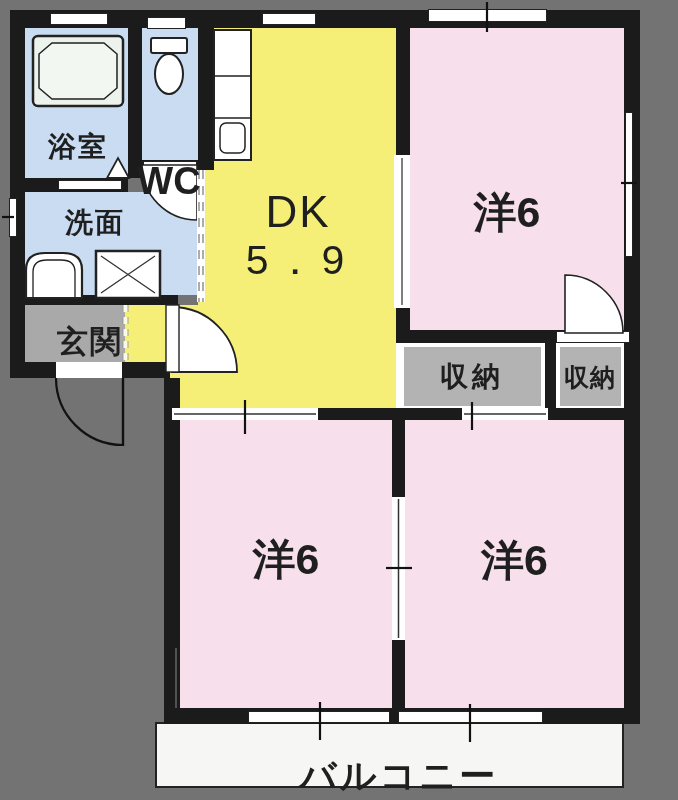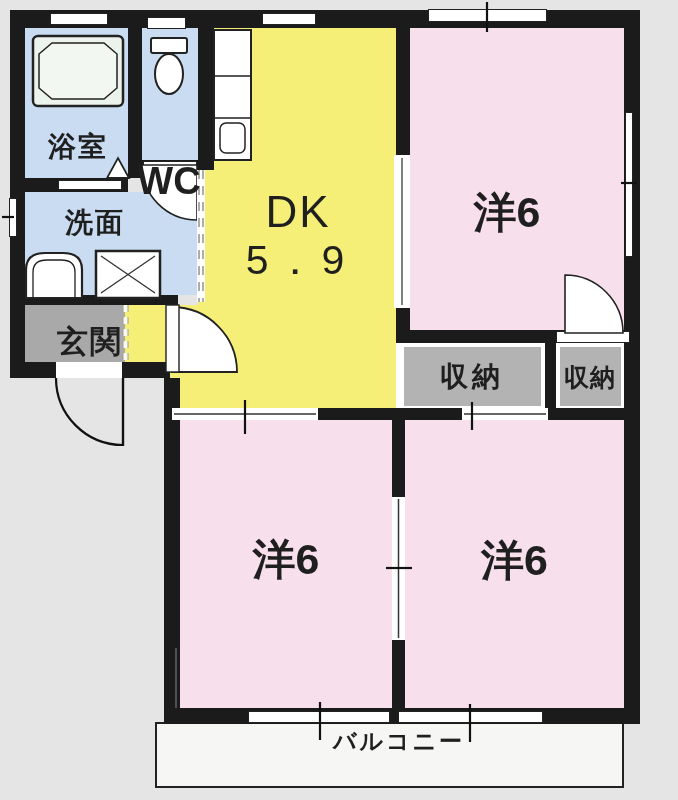--- a/index.html
+++ b/index.html
@@ -1,16 +1,16 @@
 <!DOCTYPE html>
 <html style="--wall: #1b1b1b; --water-blue: #c9dcf1; --kitchen-yellow: #f5ef78; --room-pink: #f8dfec; --entrance-gray: #a9a9a9; --storage-gray: #b3b3b3; --balcony-white: #f6f6f4; --tub-green: #ecf3ec; --text: #1f1f1f;"><head>
 <meta charset="utf-8">
 <style>
   html,body{margin:0;padding:0;background:#ffffff;}
-  #plan{position:relative;width:678px;height:800px;background:#e5e5e5;overflow:hidden;
+  #plan{position:relative;width:678px;height:800px;background:#737373;overflow:hidden;
         font-family:"Liberation Sans","DejaVu Sans",sans-serif;}
   .f,.w,.win,.op{position:absolute;box-sizing:border-box;}
   .f{z-index:1;}
   .w{z-index:2;background:var(--wall,#1b1b1b);}
   .op{z-index:3;background:#ffffff;}
   .win{z-index:3;background:#ffffff;border:1.5px solid #222;}
   .fill-blue{background:var(--water-blue,#c9dcf1);}
   .fill-yellow{background:var(--kitchen-yellow,#f5ef78);}
   .fill-pink{background:var(--room-pink,#f8dfec);}
   .fill-gray-e{background:var(--entrance-gray,#a9a9a9);}
@@ -172,14 +172,14 @@
   <div class="lbl" style="left:396px;top:187px;width:222px;height:52px;font-size:43px;">洋6</div>
 
   <div class="lbl" style="left:180px;top:534px;width:212px;height:52px;font-size:43px;">洋6</div>
 
   <div class="lbl" style="left:405px;top:535px;width:219px;height:52px;font-size:43px;">洋6</div>
 
   <div class="lbl" style="left:402px;top:361px;width:140px;height:32px;font-size:28px;letter-spacing:4px;">収納</div>
 
   <div class="lbl" style="left:556px;top:362px;width:68px;height:30px;font-size:25px;letter-spacing:1px;">収納</div>
 
-  <div class="lbl" style="left:279px;top:726px;width:240px;height:30px;font-size:23px;letter-spacing:3px;">バルコニー</div>
+  <div class="lbl" style="left:279px;top:761px;width:240px;height:30px;font-size:36px;letter-spacing:3px;">バルコニー</div>
 </div>
 
 </body></html>

